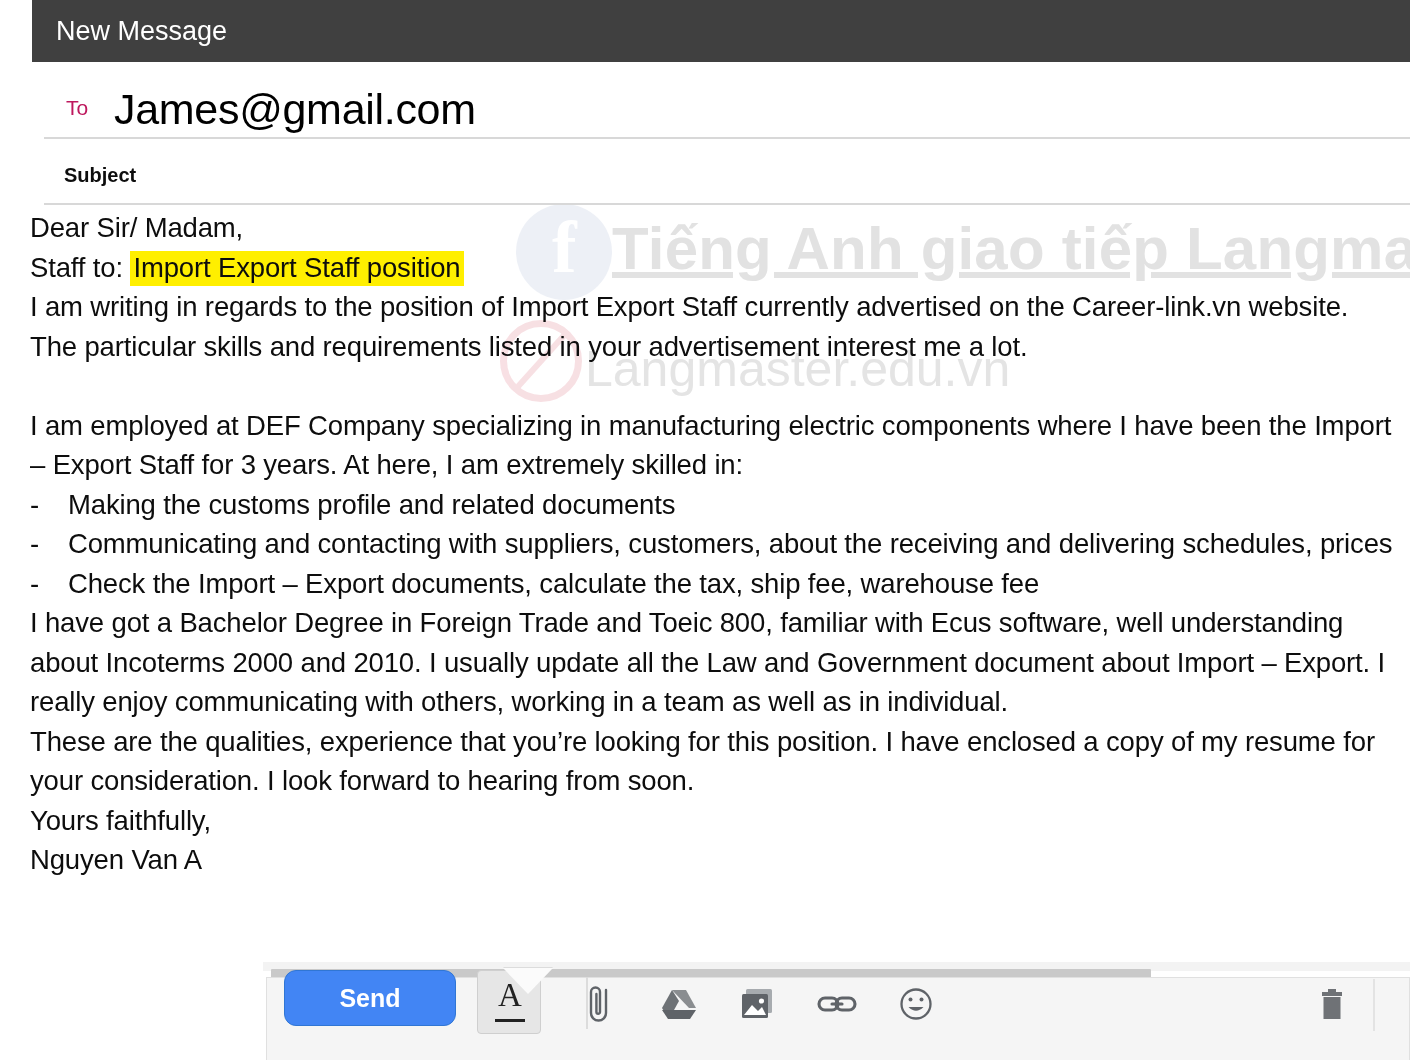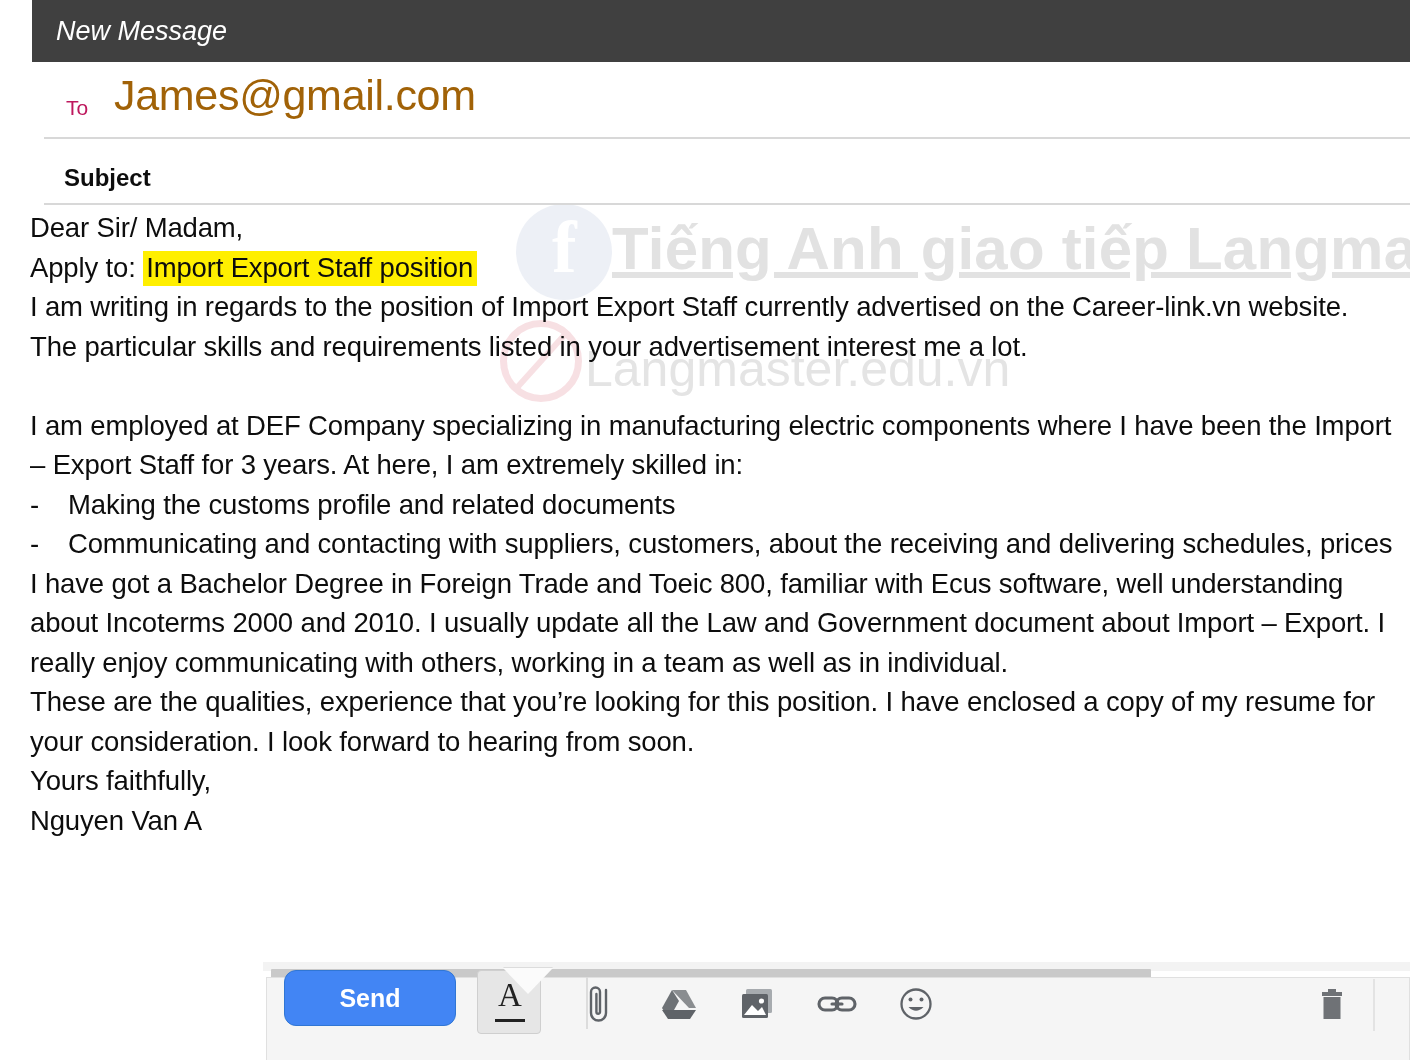--- a/index.html
+++ b/index.html
@@ -90,55 +90,54 @@
     width: 1378px; height: 62px;
     background: #404040;
   }
   .compose-header-title {
     position: absolute;
     left: 24px; top: 0;
     height: 62px;
     line-height: 62px;
     font-size: 27px;
     color: #ffffff;
-    font-style: italic;
   }
 
   
   .to-row {
     position: absolute;
     left: 32px; top: 62px;
     width: 1378px; height: 76px;
   }
   .to-label {
     position: absolute;
     left: 34px; top: 34px;
     font-size: 21px;
     color: #be185d;
   }
   .to-value {
     position: absolute;
-    left: 82px; top: 9px;
+    left: 82px; top: 23px;
     font-size: 43px;
-    color: #a16207;
+    color: #000000;
     letter-spacing: -.3px;
   }
   .divider {
     position: absolute;
     height: 2px;
     background: #d8d8d8;
   }
   .divider-to   { left: 44px; top: 137px; width: 1366px; }
   .divider-subj { left: 44px; top: 203px; width: 1366px; }
 
   
   .subject-label {
     position: absolute;
     left: 64px; top: 164px;
-    font-size: 24px;
+    font-size: 20px;
     font-weight: bold;
     color: #0d0d0d;
   }
 
   
   .body-area {
     position: absolute;
     left: 30px; top: 208px;
     width: 1368px;
     font-size: 27.5px;
@@ -297,26 +296,27 @@
       <span class="to-label">To</span>
       <span class="to-value">James@gmail.com</span>
     </div>
     <div class="divider divider-to"></div>
 
     <div class="subject-label">Subject</div>
     <div class="divider divider-subj"></div>
 
     <div class="body-area">
       <div class="body-line">Dear Sir/ Madam,</div>
-      <div class="body-line"><span>Apply to:</span> <span class="hl">Import Export Staff position</span></div>
+      <div class="body-line"><span>Staff to:</span> <span class="hl">Import Export Staff position</span></div>
       <div class="body-par">I am writing in regards to the position of Import Export Staff currently advertised on the Career-link.vn website. The particular skills and requirements listed in your advertisement interest me a lot.</div>
       <div class="body-gap"></div>
       <div class="body-par">I am employed at DEF Company specializing in manufacturing electric components where I have been the Import – Export Staff for 3 years. At here, I am extremely skilled in:</div>
       <div class="bullet-line"><span class="bullet-dash">-</span><span>Making the customs profile and related documents</span></div>
       <div class="bullet-line"><span class="bullet-dash">-</span><span>Communicating and contacting with suppliers, customers, about the receiving and delivering schedules, prices</span></div>
+      <div class="bullet-line"><span class="bullet-dash">-</span><span>Check the Import – Export documents, calculate the tax, ship fee, warehouse fee</span></div>
       <div class="body-par">I have got a Bachelor Degree in Foreign Trade and Toeic 800, familiar with Ecus software, well understanding about Incoterms 2000 and 2010. I usually update all the Law and Government document about Import – Export. I really enjoy communicating with others, working in a team as well as in individual.</div>
       <div class="body-par">These are the qualities, experience that you’re looking for this position. I have enclosed a copy of my resume for your consideration. I look forward to hearing from soon.</div>
       <div class="body-line">Yours faithfully,</div>
       <div class="body-line">Nguyen Van A</div>
     </div>
 
     <div class="toolbar-wrap">
 
       <div class="scrollbar-track">
         <div class="scrollbar-thumb"></div>

